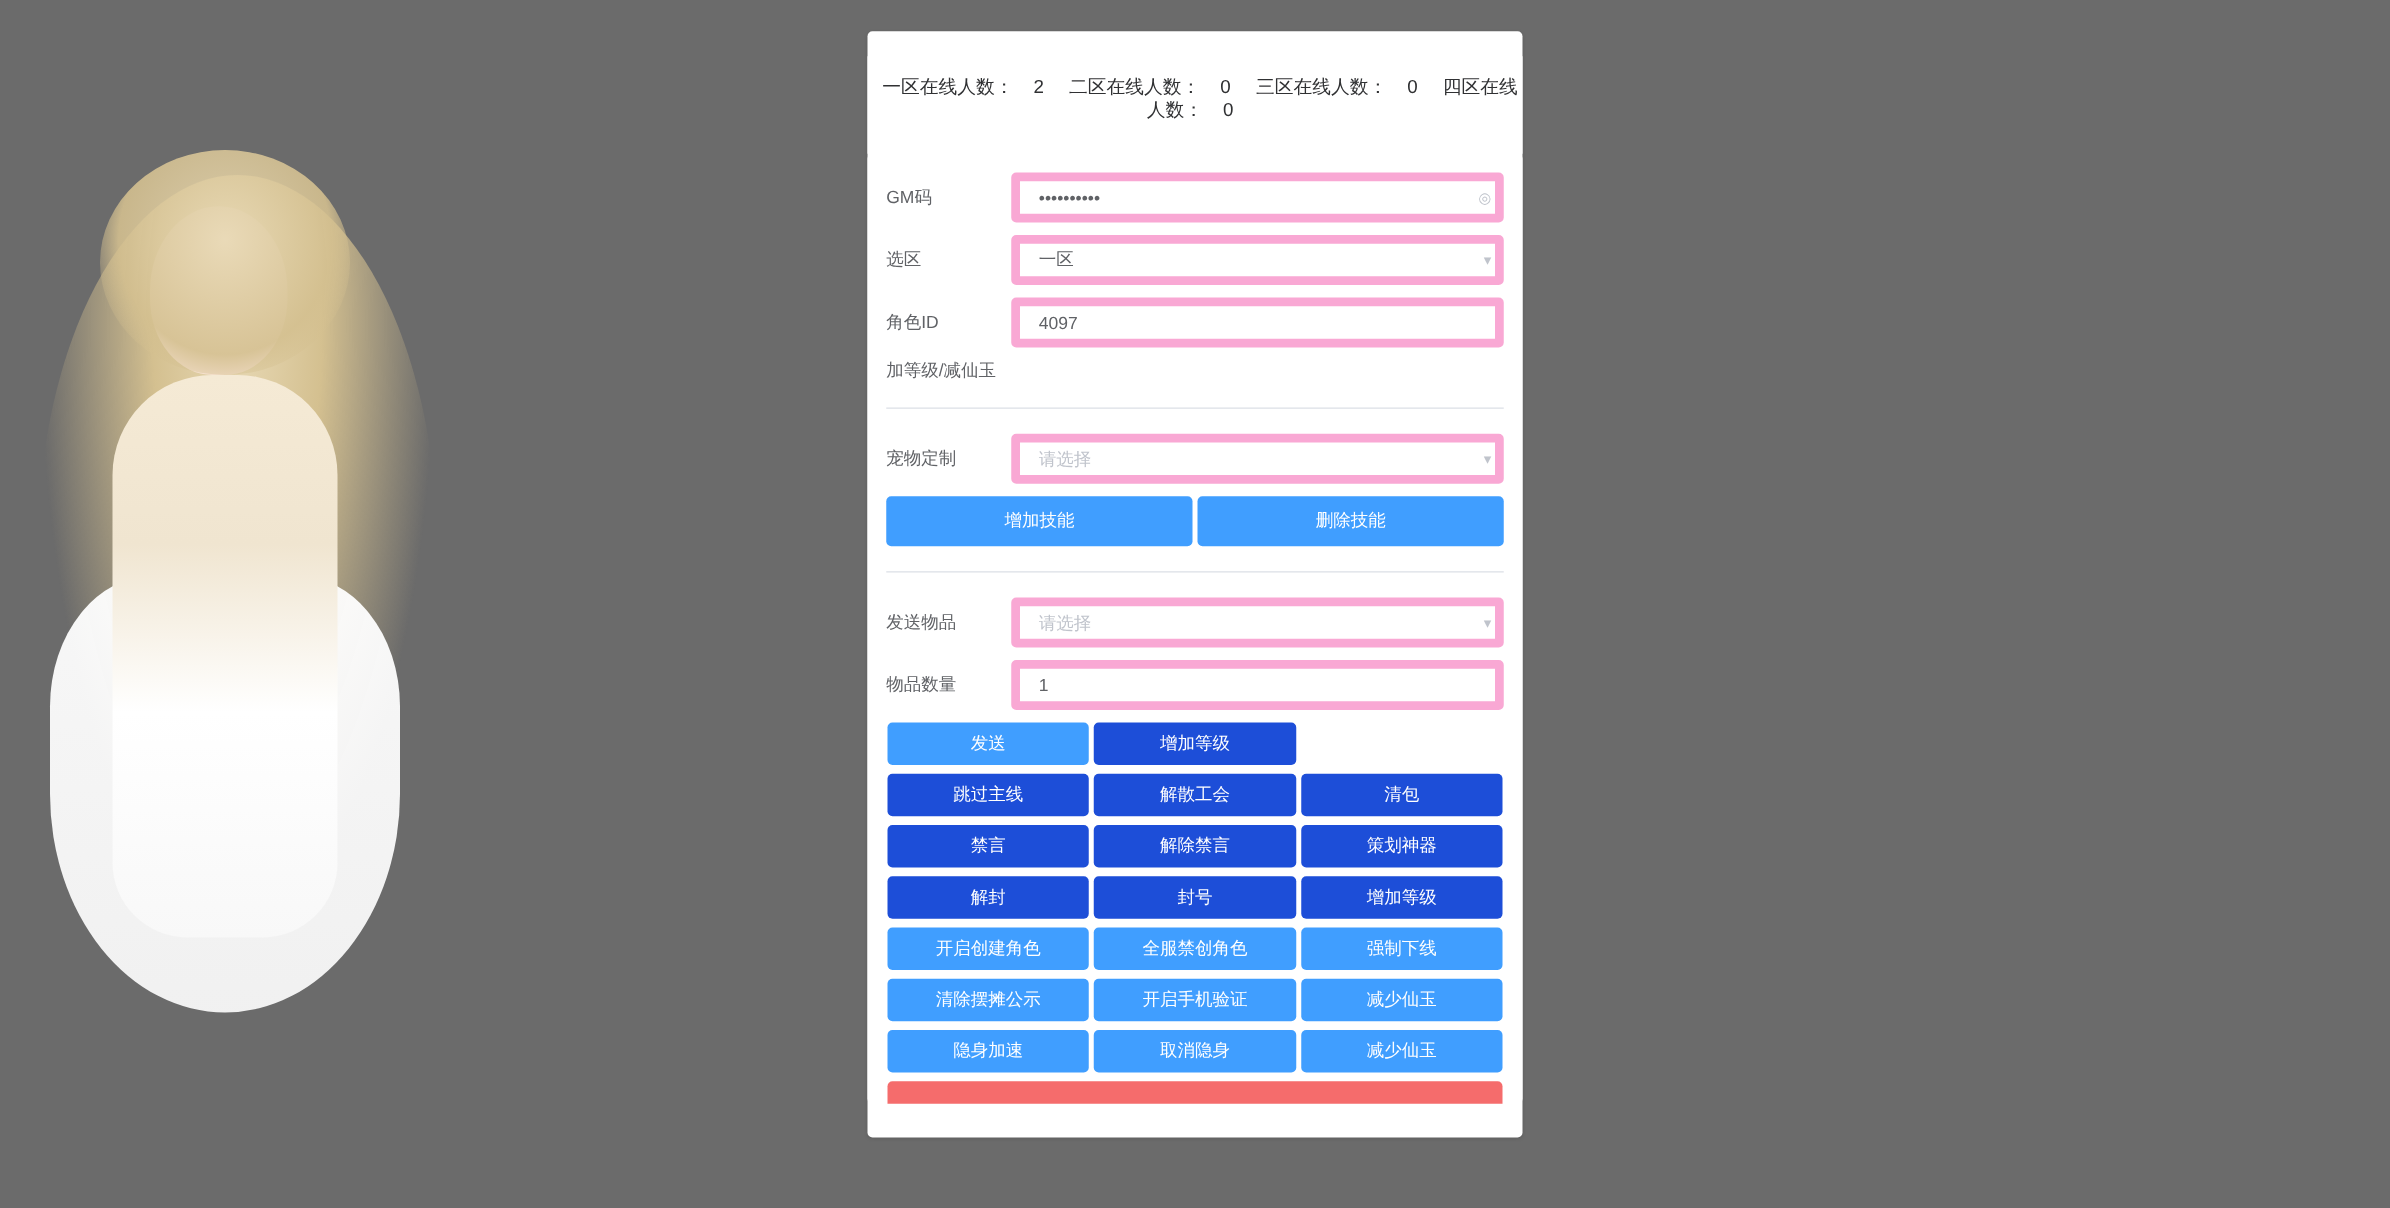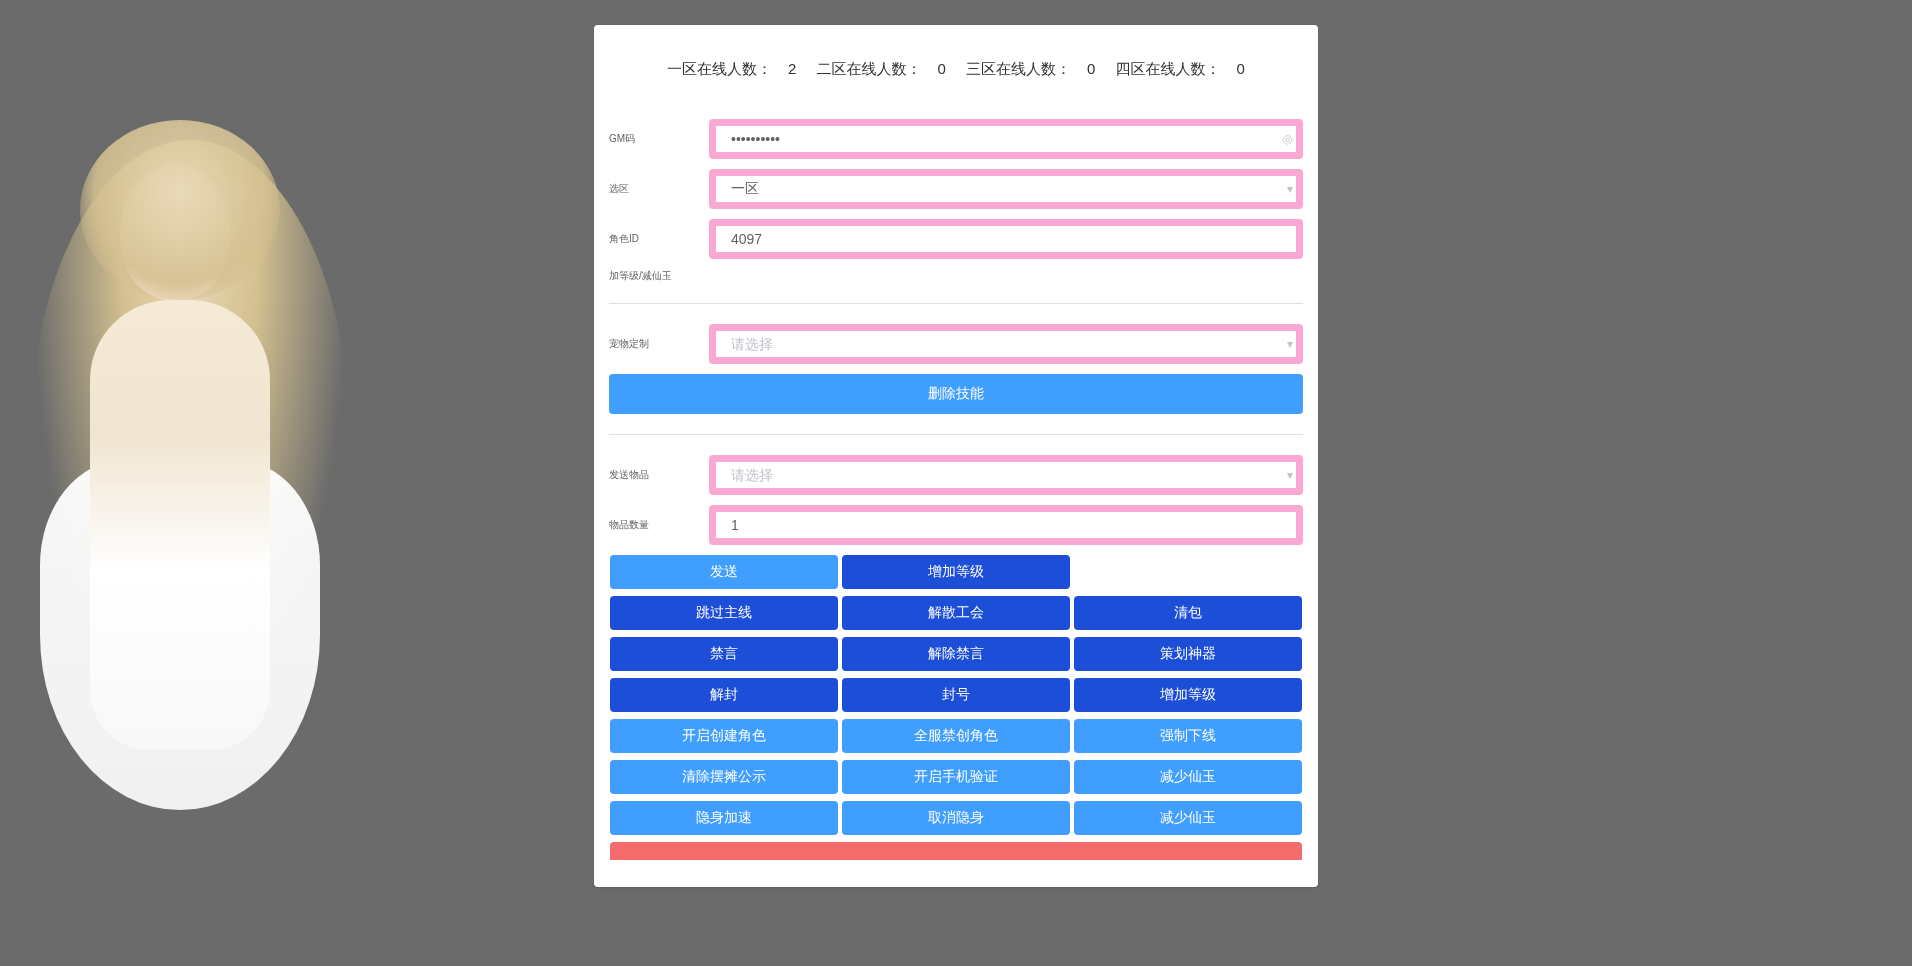--- a/index.html
+++ b/index.html
@@ -69,21 +69,21 @@
       width: 280px;
       height: 350px;
       left: 40px;
       top: 380px;
       background: linear-gradient(180deg, #fff 0%, #f8f8f8 100%);
       border-radius: 30% 30% 50% 50%;
       opacity: 0.95;
     }
     
     .container {
-      width: 724px;
+      width: 524px;
       margin: 0 auto;
       padding-top: 25px;
       padding-bottom: 20px;
     }
     
     .panel {
       background: #fff;
       border-radius: 4px;
       padding: 20px 0;
       box-shadow: 0 1px 3px rgba(0,0,0,0.1);
@@ -105,21 +105,21 @@
       border-radius: 4px;
     }
     
     .form-row {
       display: flex;
       align-items: center;
       margin-bottom: 10px;
     }
     .form-label {
       width: 100px;
-      font-size: 10px;
+      font-size: 14px;
       color: #606266;
       padding-right: 10px;
     }
     .form-input-wrap {
       flex: 1;
       position: relative;
     }
     .form-input, .form-select {
       width: 100%;
       height: 40px;
@@ -231,20 +231,21 @@
 
       <div class="form-row">
         <div class="form-label">宠物定制</div>
         <div class="form-input-wrap">
           <input type="text" class="form-input" readonly="" placeholder="请选择" style="">
           <span class="suffix-icon">▾</span>
         </div>
       </div>
 
       <div class="btn-row btn-row-2">
+        <button class="btn btn-primary">增加技能</button>
         <button class="btn btn-primary">删除技能</button>
       </div>
 
       <hr class="divider">
 
       <div class="form-row">
         <div class="form-label">发送物品</div>
         <div class="form-input-wrap">
           <input type="text" class="form-input" readonly="" placeholder="请选择" style="">
           <span class="suffix-icon">▾</span>

